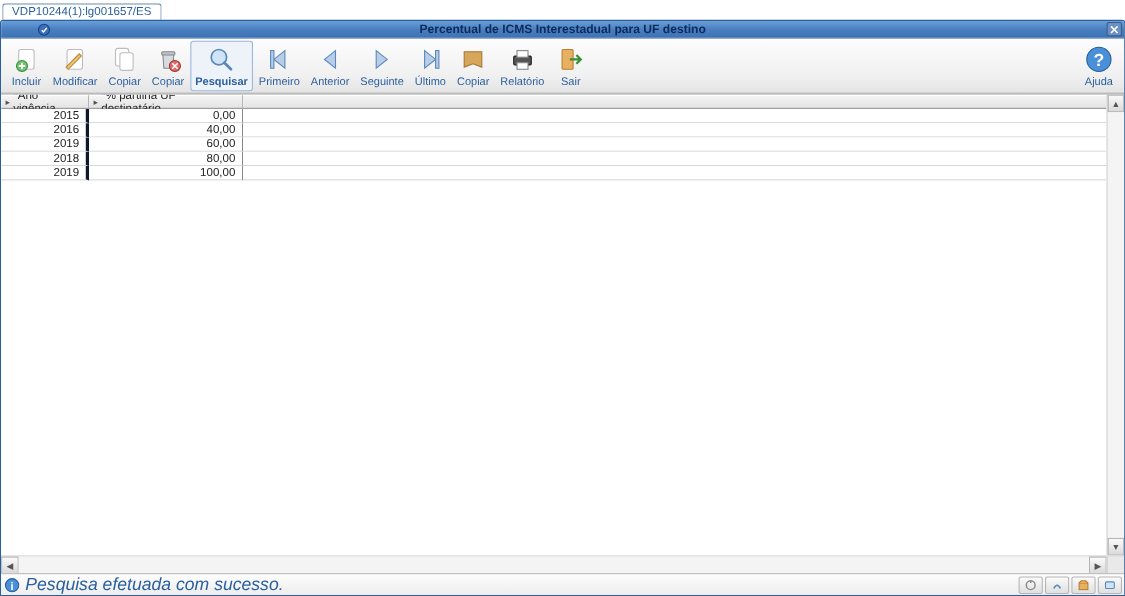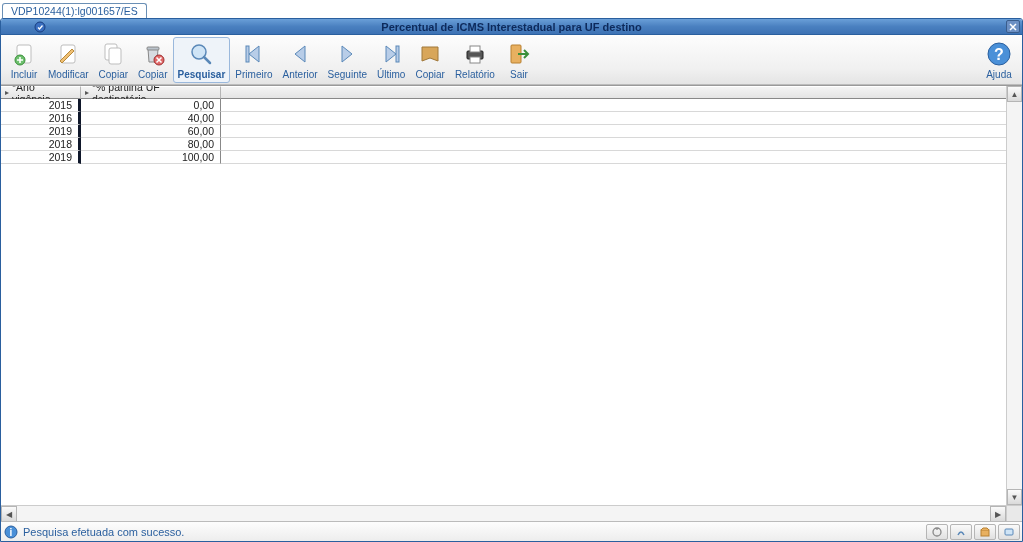--- a/index.html
+++ b/index.html
@@ -220,22 +220,23 @@
   .status-icon {
     width: 16px;
     height: 16px;
     margin-right: 4px;
     display: flex;
     align-items: center;
     justify-content: center;
   }
   .status-text {
     color: #2a5f9e;
-    font-size: 11px;
-    flex: 1;
+    font-size: 16px;
+    flex: 1;
+    font-style: italic;
   }
   .status-btns {
     display: flex;
     gap: 2px;
   }
   .status-btn {
     width: 22px;
     height: 16px;
     background: linear-gradient(to bottom,#fafafa,#e0e0e0);
     border: 1px solid #b5b5b5;

